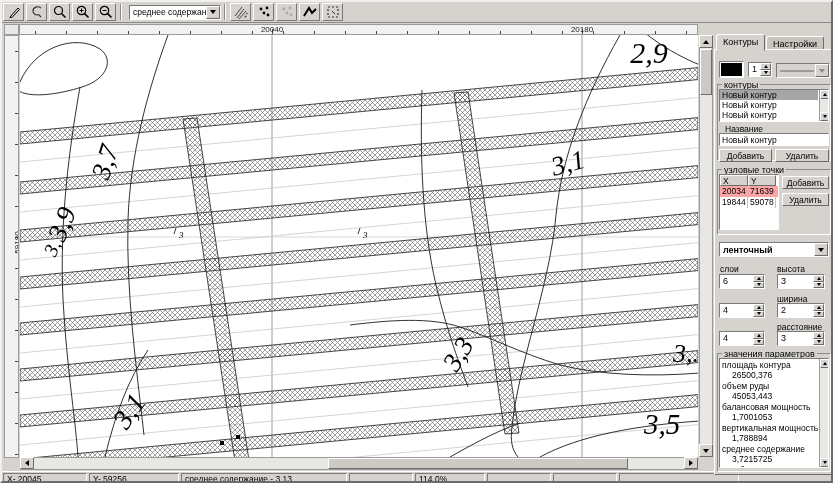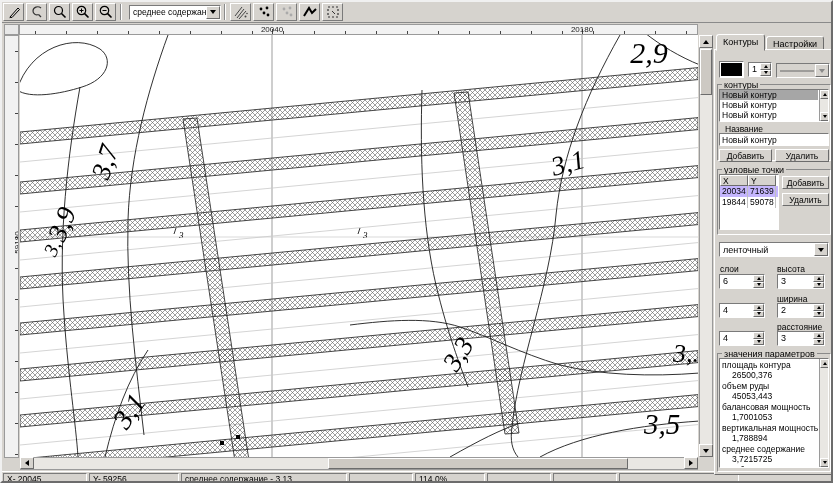--- a/index.html
+++ b/index.html
@@ -70,21 +70,21 @@
   .spin .sbs{ width:11px; display:flex; flex-direction:column;}
   .spin .sbs div{ flex:1; display:flex; align-items:center; justify-content:center;
         border:1px solid; border-color:#fff #6c6c6c #6c6c6c #fff; background:#d6d3ce;}
   .spin .sbs .tri-dn{border-left-width:2.5px;border-right-width:2.5px;border-top-width:3px;}
   .spin .sbs .tri-up{border-left-width:2.5px;border-right-width:2.5px;border-bottom-width:3px;}
   .flabel{ position:absolute; font-size:8.5px; white-space:nowrap;}
   .ntable{ position:absolute; background:#fff; border:1px solid; border-color:#7a7a7a #fff #fff #7a7a7a;}
   .nrow{ display:flex; height:11px; line-height:11px;}
   .nrow .ncell{ width:28px; font-size:8.5px; padding-left:2px; border-right:1px solid #c0c0c0; overflow:hidden;}
   .nrow.head .ncell{ background:#d6d3ce; border:1px solid; border-color:#fff #6c6c6c #6c6c6c #fff; font-size:8.5px;}
-  .nrow.sel{ background:#c4b5fd;}
+  .nrow.sel{ background:#fca5a5;}
   .params{ position:absolute; background:#fff; border:1px solid; border-color:#7a7a7a #fff #fff #7a7a7a; overflow:hidden;}
   .pitem-name{ font-size:8.5px; padding:1px 0 0 2px; white-space:nowrap;}
   .pitem-val{ font-size:8.5px; padding-left:12px; white-space:nowrap;}
   
   #statusbar{ position:absolute; left:0; top:469px; width:833px; height:14px; display:flex; background:#d6d3ce; border-top:1px solid #fff;}
   .scell{ height:12px; margin:1px 1px 0 1px; border:1px solid; border-color:#7a7a7a #fff #fff #7a7a7a;
           font-size:8.5px; padding:0 3px; white-space:nowrap; overflow:hidden;}
   
 </style>
 </head>
@@ -354,21 +354,21 @@
             <div class="ncell">71639</div>
           </div>
           <div class="nrow">
             <div class="ncell">19844</div>
             <div class="ncell">59078</div>
           </div>
         </div>
       <div class="btn pbtn" style="left:67px; top:126px; width:47px; height:13px;">Добавить</div>
       <div class="btn pbtn" style="left:67px; top:143px; width:47px; height:13px;">Удалить</div>
 
-      <div class="combo" style="position:absolute; left:4px; top:192px; width:110px;">
+      <div class="combo" style="position:absolute; left:4px; top:192px; width:110px;font-weight:bold;">
         <span class="cb-txt">ленточный</span>
         <span class="cb-arrow">
             <span class="tri-dn"></span>
           </span>
       </div>
       <div class="flabel" style="left:5px; top:214px;">слои</div>
       <div class="flabel" style="left:62px; top:214px;">высота</div>
       <div class="spin" style="left:4px; top:224px; width:46px;">
         <span class="sv">6</span>
         <span class="sbs">

